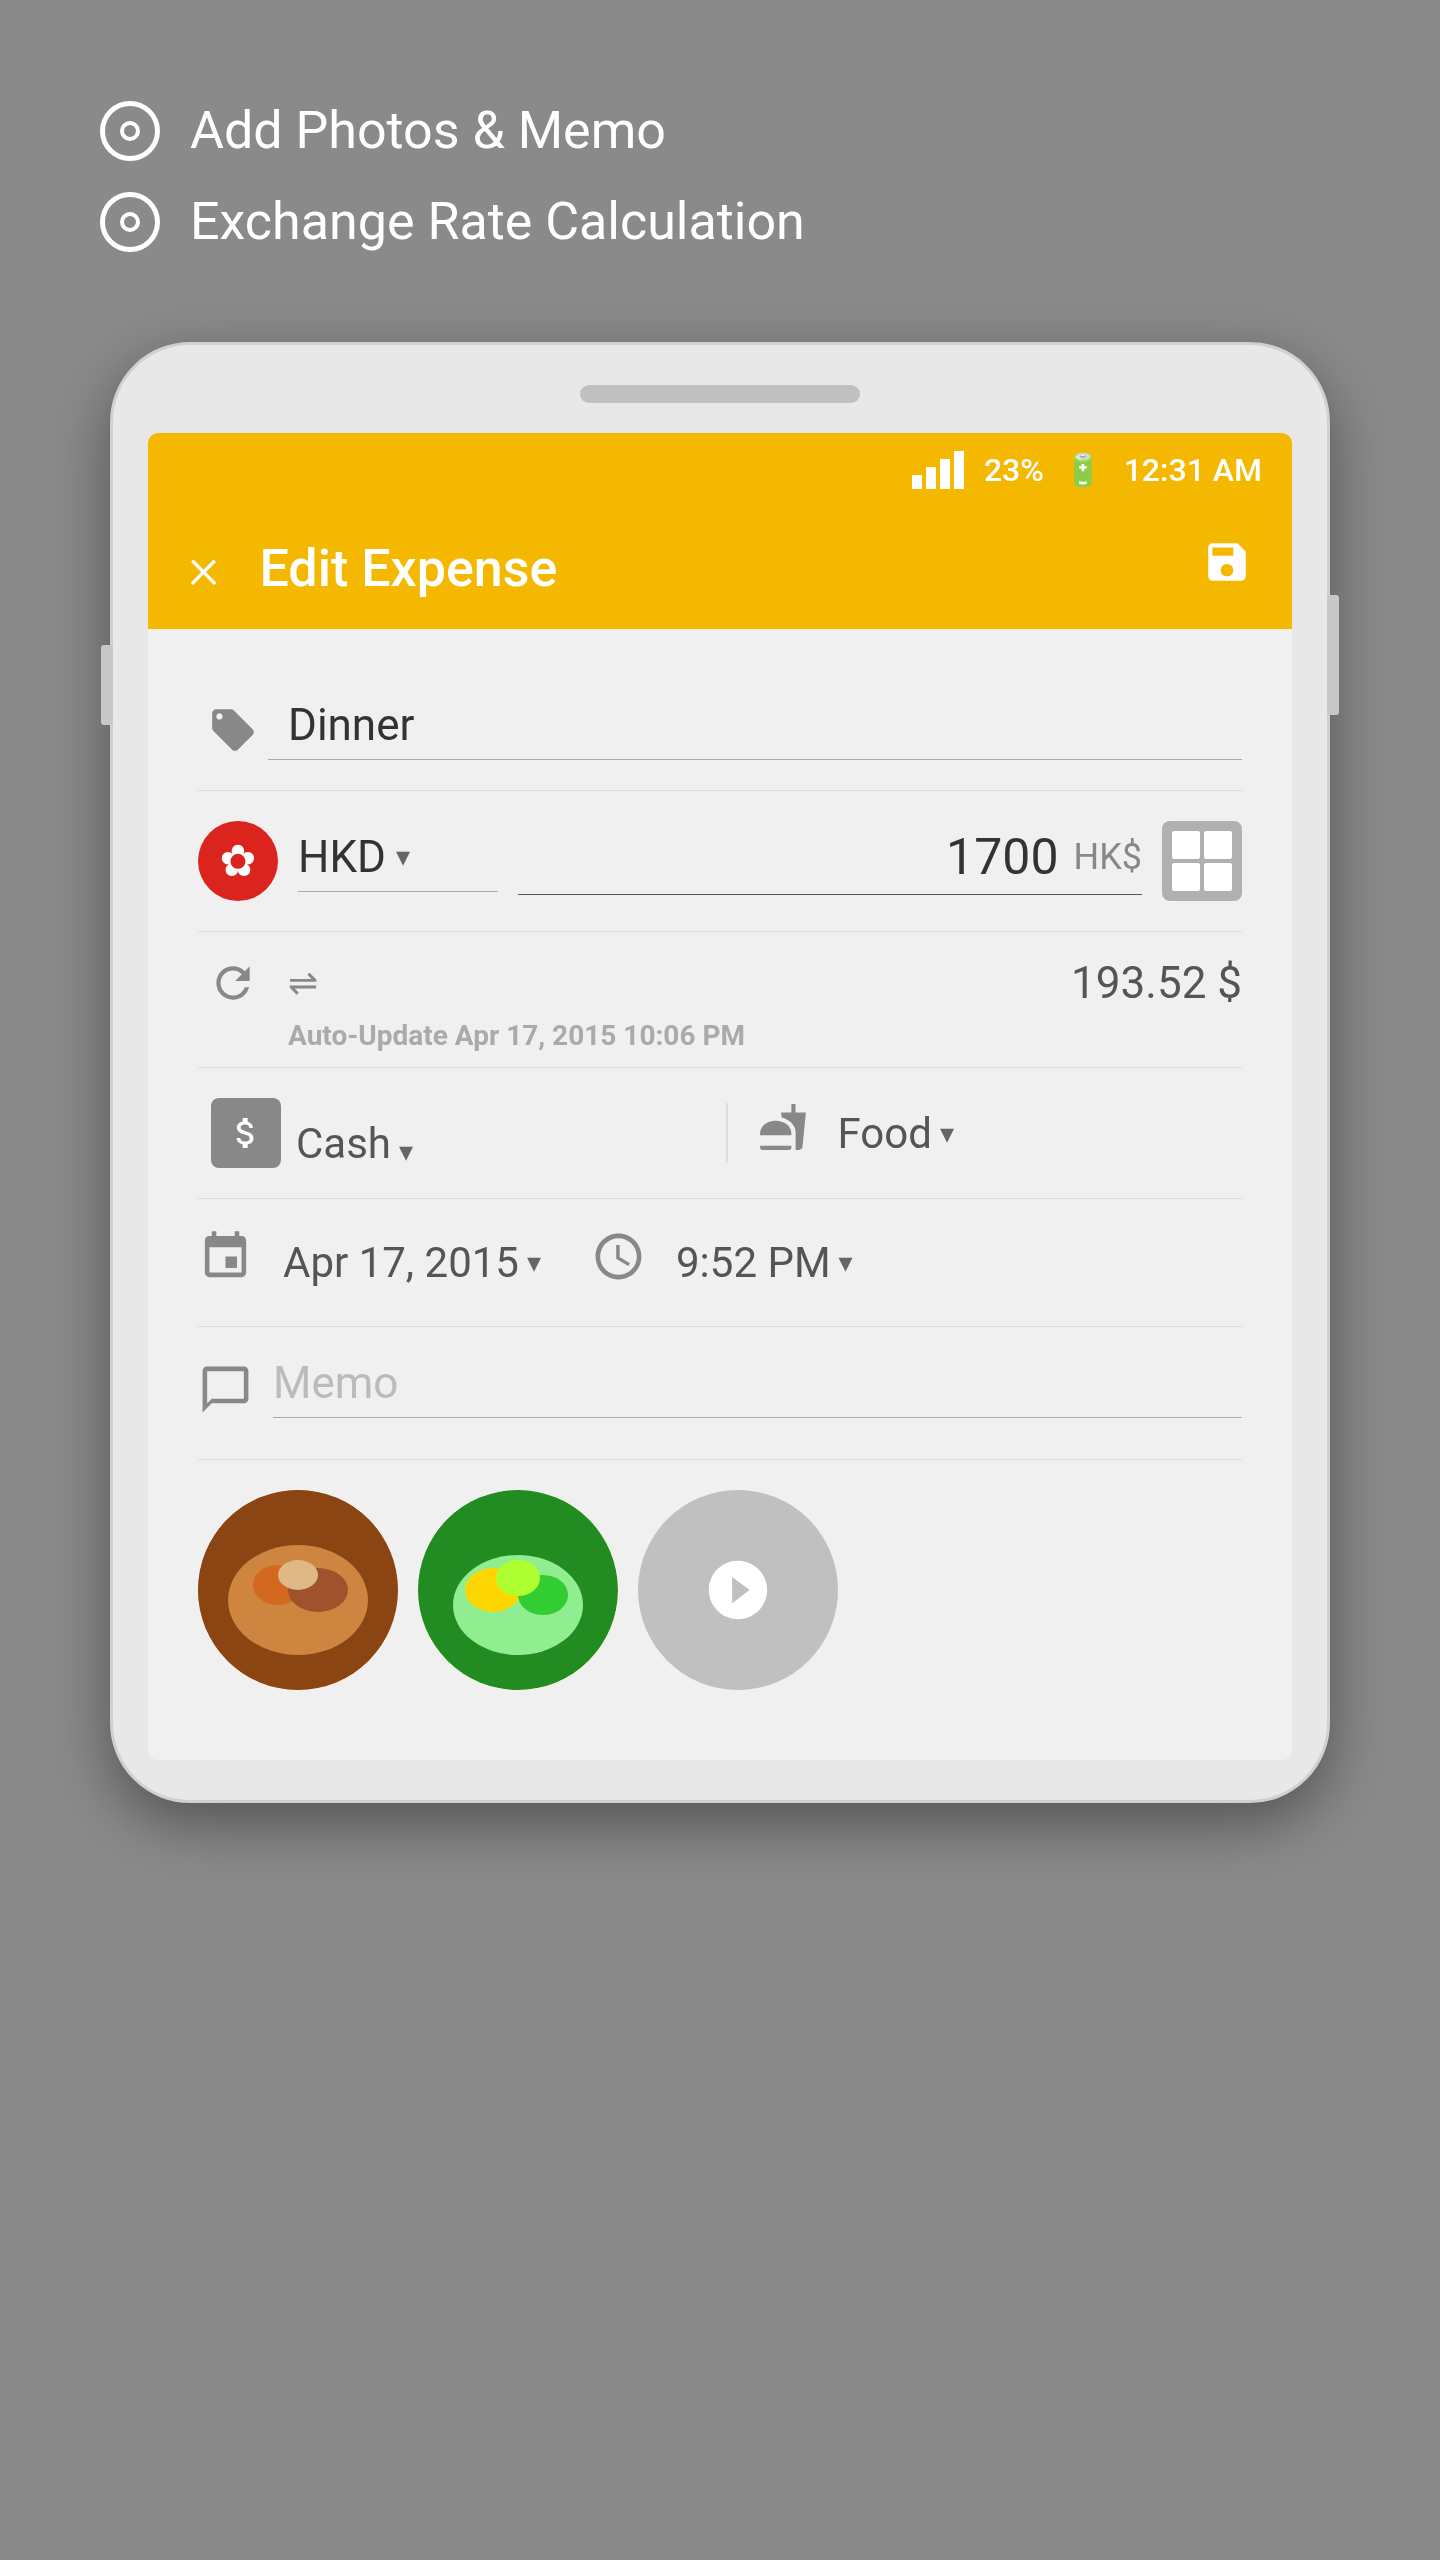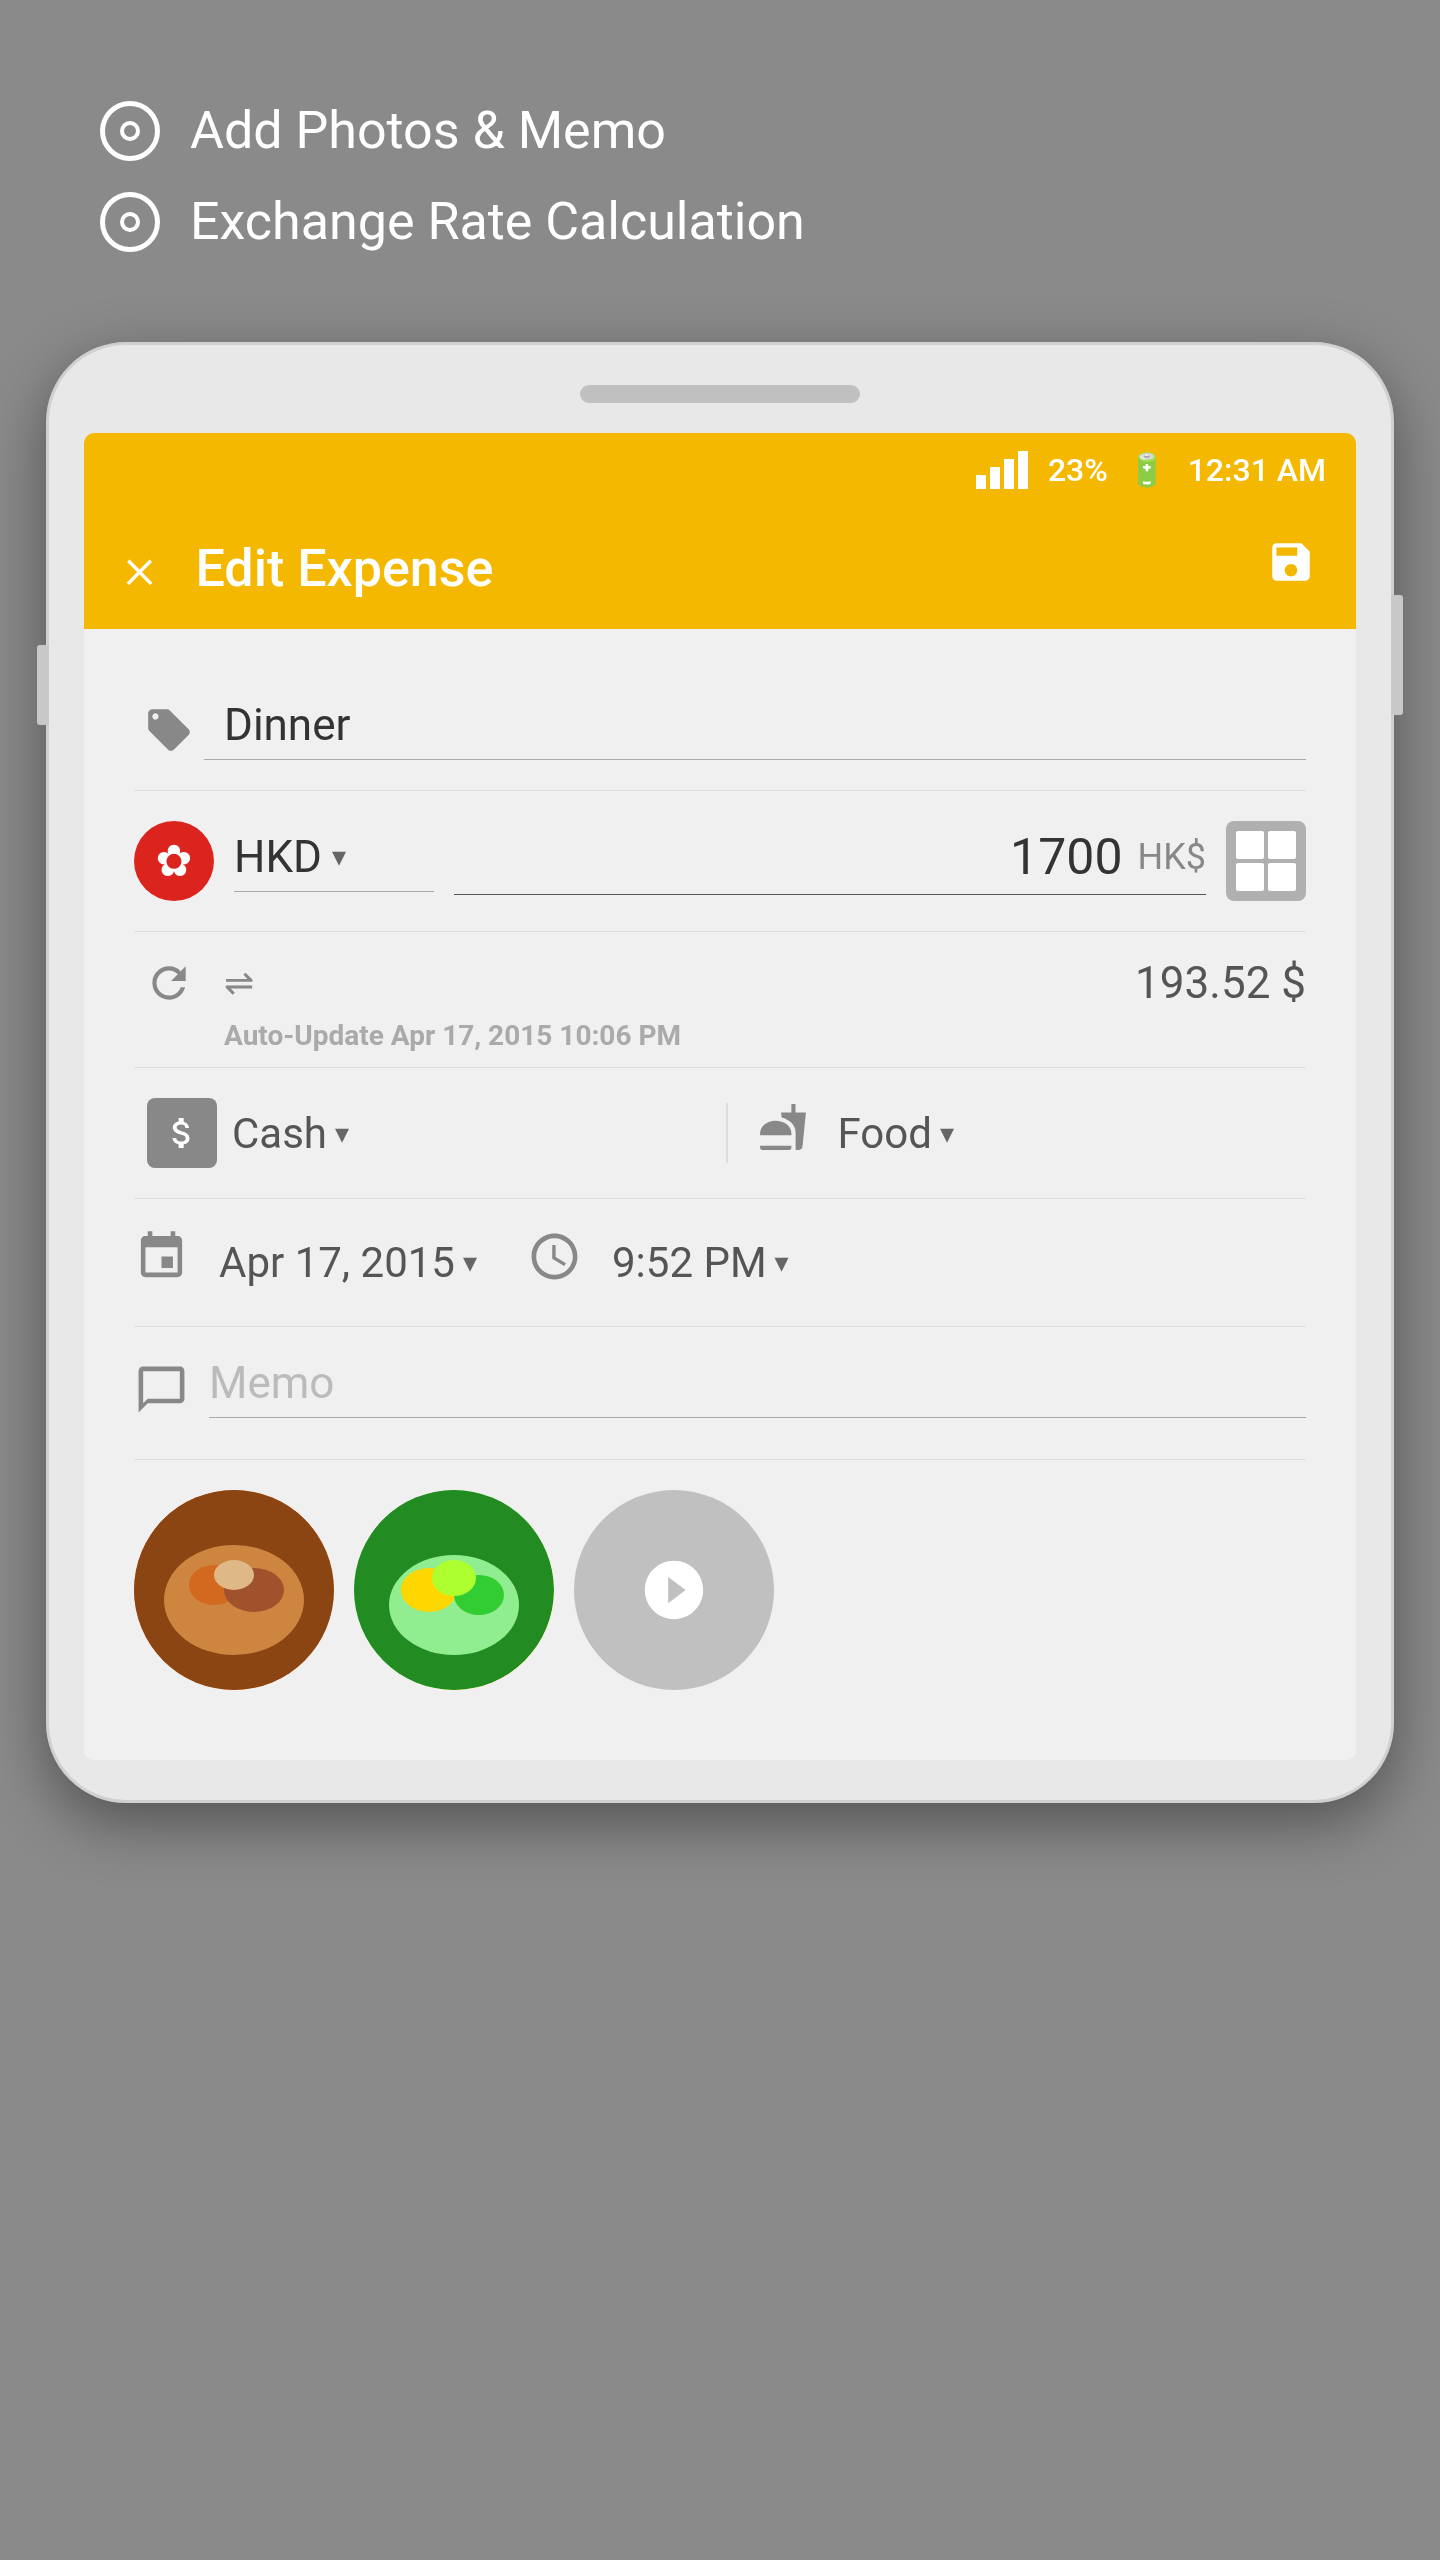--- a/index.html
+++ b/index.html
@@ -48,21 +48,21 @@
     }
 
     .feature-text {
       color: white;
       font-size: 52px;
       font-weight: 400;
     }
 
     
     .phone-frame {
-      width: 1348px;
+      width: 1220px;
       background: #e8e8e8;
       border-radius: 80px;
       padding: 40px 35px;
       box-shadow: 0 20px 60px rgba(0,0,0,0.4);
       border: 3px solid #d0d0d0;
       position: relative;
     }
 
     .phone-speaker {
       width: 280px;
@@ -311,21 +311,21 @@
     
     .split-row {
       display: flex;
       align-items: center;
       padding: 30px 0;
       border-bottom: 1px solid #ddd;
     }
 
     .split-left {
       display: flex;
-      align-items: center;
+      align-items: flex-end;
       flex: 1;
       padding-left: 13px;
     }
 
     .split-divider {
       width: 2px;
       height: 60px;
       background: #ddd;
       margin: 0 30px;
     }

